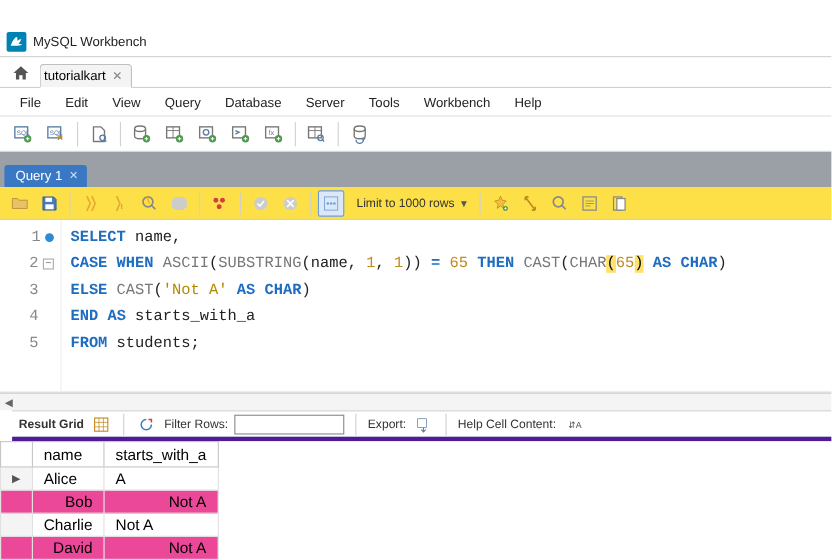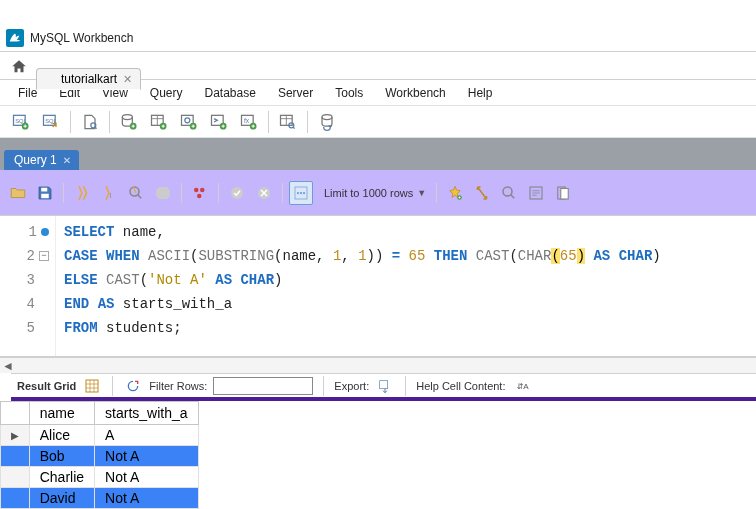--- a/index.html
+++ b/index.html
@@ -48,26 +48,26 @@
     width: 26px; height: 24px;
     display:flex;align-items:center;justify-content:center;
     color:#555;
     cursor: pointer;
   }
   .file-tab {
     background: #f4f4f4;
     border: 1px solid #c0c0c0;
     border-bottom: 1px solid #fff;
     border-radius: 4px 4px 0 0;
-    padding: 3px 8px 3px 24px;
+    padding: 3px 8px 3px 3px;
     display:flex;align-items:center;gap:6px;
     font-size: 12px;
     cursor: pointer;
     position:relative;
-    top:11px;
+    top:1px;
   }
   .file-tab .close-x { color:#888; font-size:11px; cursor:pointer; }
 
   
   .menu-bar {
     height: 26px;
     display:flex;
     align-items:center;
     gap: 2px;
     padding: 0 8px;
@@ -112,22 +112,22 @@
     padding: 3px 8px 3px 10px;
     border-radius: 3px 3px 0 0;
     display:flex;align-items:center;gap:6px;
     font-size:12px;
     cursor:pointer;
   }
   .query-tab .close-x { color:#cfe0f4; font-size:10px; cursor:pointer; }
 
   
   .editor-toolbar {
-    height: 46px;
-    background:#c4b5fd;
+    height: 30px;
+    background:#fde047;
     border-bottom:1px solid #d0d0d0;
     display:flex;
     align-items:center;
     gap:3px;
     padding:0 6px;
   }
   .et-btn {
     width:24px;height:24px;
     display:flex;align-items:center;justify-content:center;
     cursor:pointer;
@@ -228,21 +228,21 @@
     height:21px;
   }
   .row-handle {
     width:18px;
     background:#f4f4f4;
     border:1px solid #c6c6c6;
     text-align:center;
     color:#555;
     font-size:10px;
   }
-  .result-grid tr.alt td { background:#3b82f6; }
+  .result-grid tr.alt td { background:#ec4899;text-align:right; }
 </style>
 </head>
 <body>
 
 <div class="title-bar">
   <div class="app-icon">
     <svg viewBox="0 0 16 16" width="14" height="14">
         <path fill="#fff" d="M2 12c2-6 5-9 6-9s1 2 1 4c1-1 3-2 4-2 0 0-1 3-3 5 2 0 4 1 4 1s-3 1-6 1-6 0-6 0z"></path>
       </svg>
   </div>

